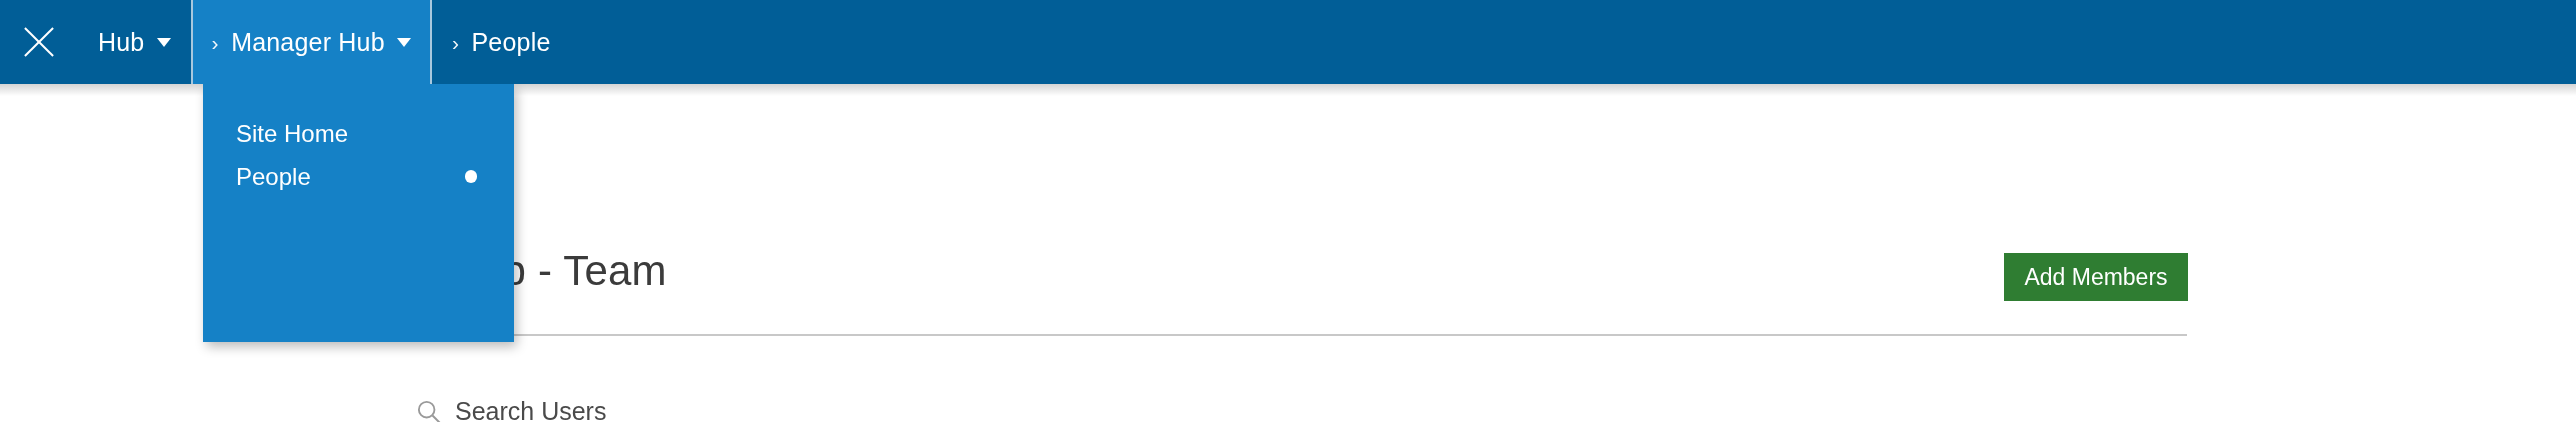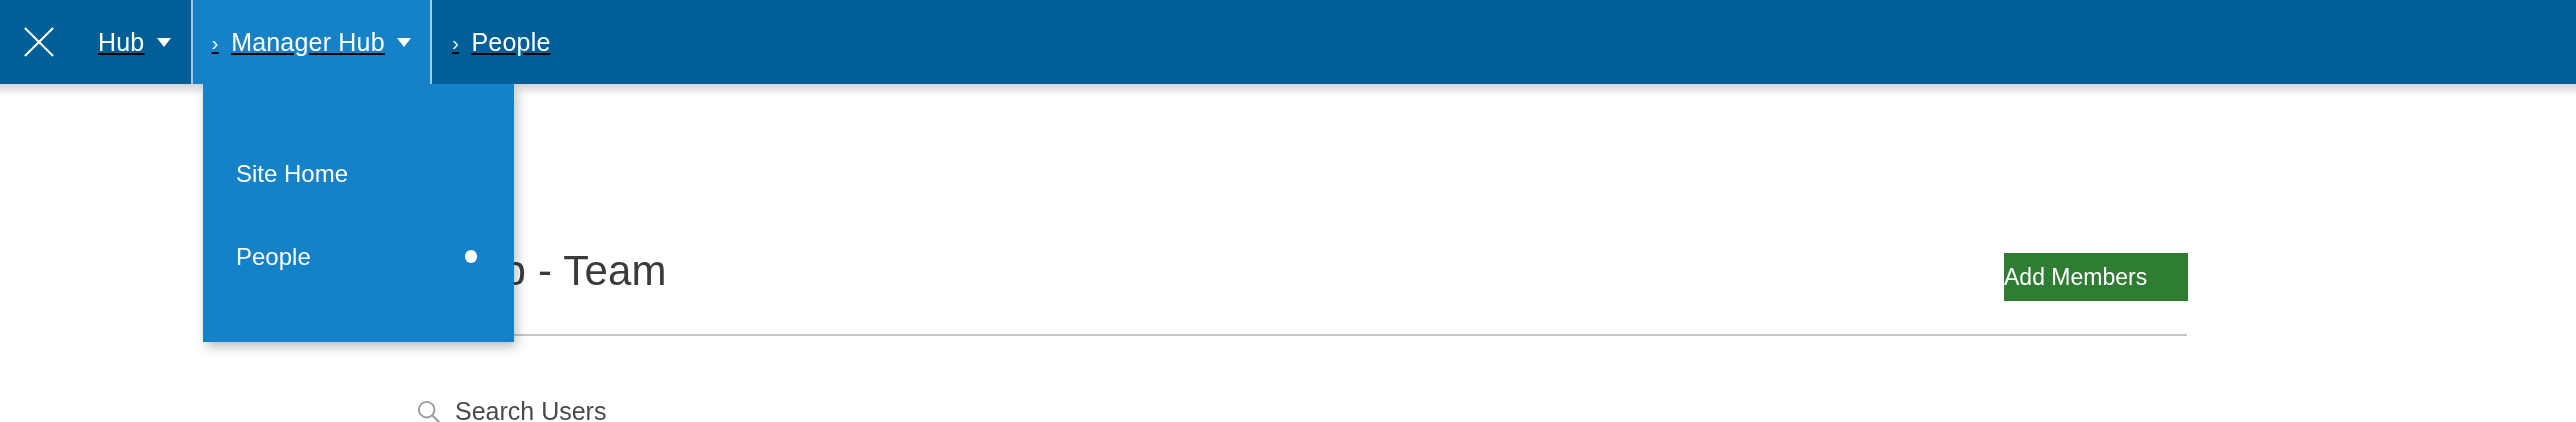--- a/index.html
+++ b/index.html
@@ -23,21 +23,20 @@
   .topbar {
     position: absolute;
     left: 0;
     top: 0;
     width: 2576px;
     height: 84px;
     background: #015e97;
     display: flex;
     align-items: stretch;
     z-index: 30;
-    text-decoration: underline;
   }
   .topbar-shadow {
     position: absolute;
     left: 0;
     top: 84px;
     width: 2576px;
     height: 12.4px;
     background: linear-gradient(to bottom, rgba(0,0,0,0.17), rgba(0,0,0,0));
     z-index: 12;
     pointer-events: none;
@@ -101,21 +100,20 @@
   .menu-item {
     position: relative;
     height: 43px;
     display: flex;
     align-items: center;
     color: #ffffff;
     font-size: 24px;
     padding-left: 33px;
     cursor: pointer;
     white-space: nowrap;
-    margin-top: 40px;
   }
   .menu-dot {
     position: absolute;
     right: 37px;
     width: 12.4px;
     height: 12.4px;
     border-radius: 50%;
     background: #ffffff;
   }
 
@@ -146,21 +144,21 @@
     top: 169px;
     width: 184px;
     height: 48px;
     background: #2f7d32;
     color: #ffffff;
     border: none;
     font-size: 23px;
     font-family: "Liberation Sans", sans-serif;
     cursor: pointer;
     line-height: 48px;
-    text-align: left;
+    text-align: center;
     padding: 0;
   }
   .divider {
     position: absolute;
     left: 415px;
     top: 250px;
     width: 1772px;
     height: 1.6px;
     background: #c8c8c8;
   }

